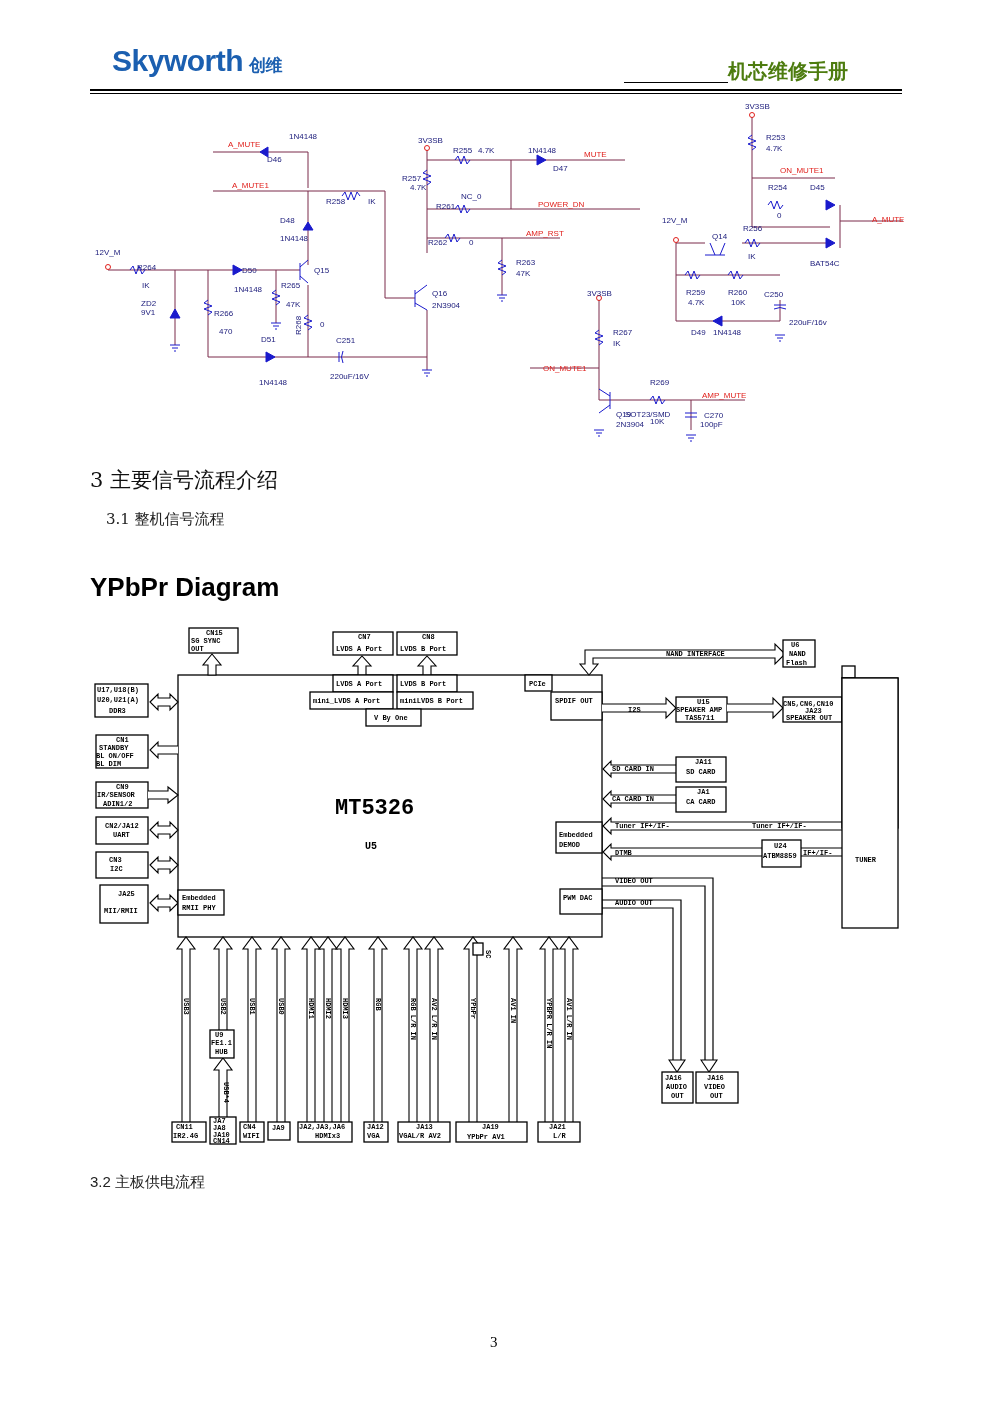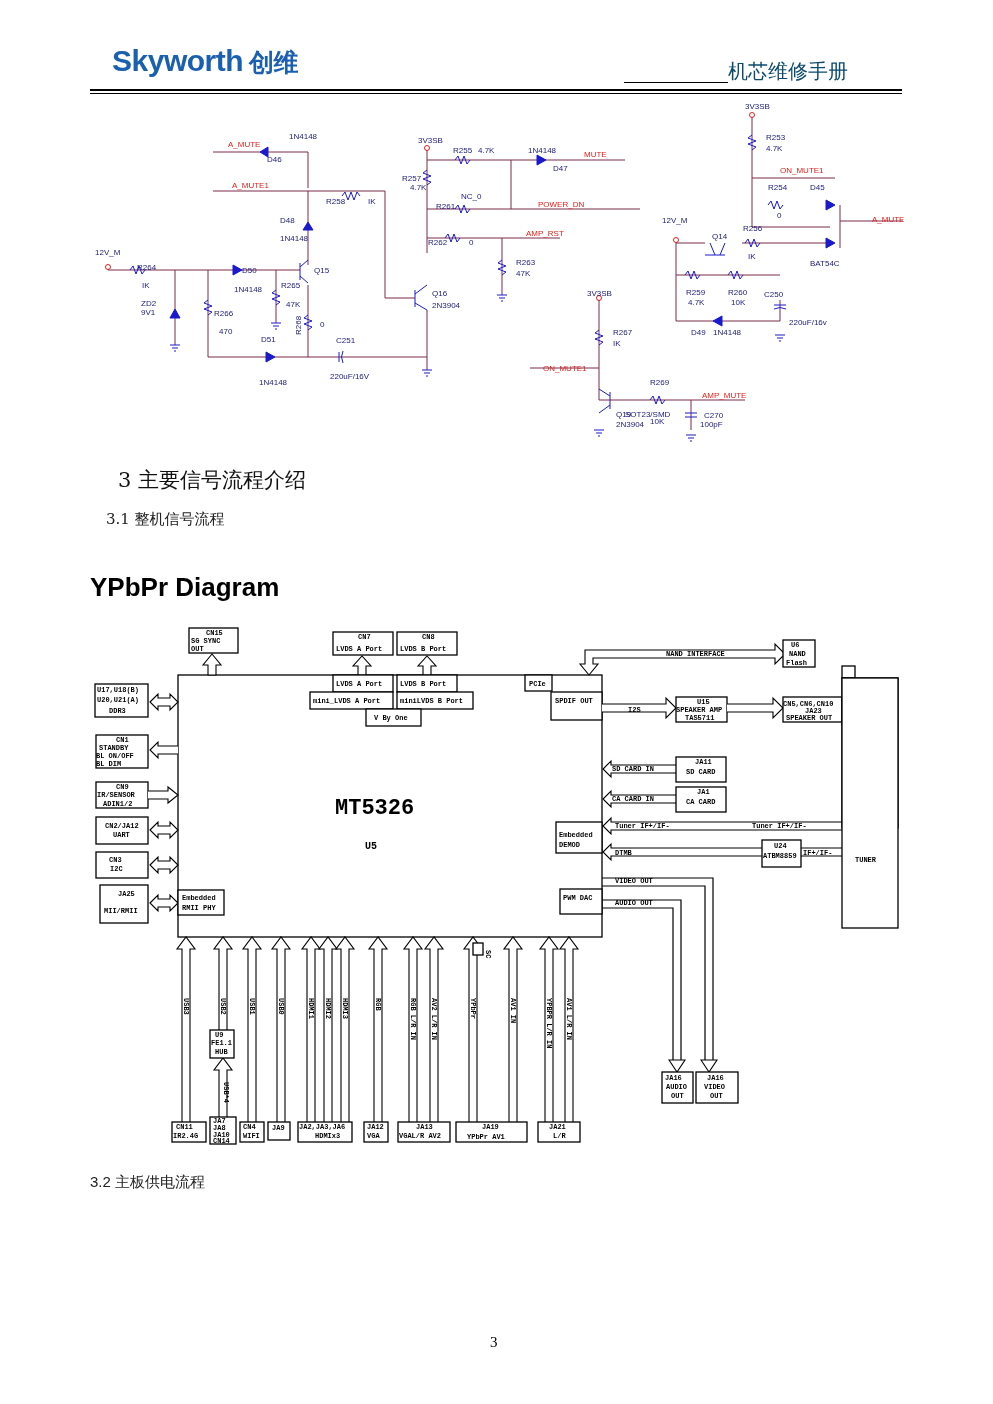--- a/index.html
+++ b/index.html
@@ -1,24 +1,24 @@
 <!DOCTYPE html>
 <html><head>
 <meta charset="utf-8">
 <style>
   html, body { margin: 0; padding: 0; background: #ffffff; }
   body { width: 993px; height: 1404px; position: relative; overflow: hidden; font-family: "Liberation Sans", sans-serif; }
   .abs { position: absolute; }
   .logo { left: 112px; top: 44px; font-family: "Liberation Sans", sans-serif; font-weight: bold; font-size: 30px; color: #1b5fb0; letter-spacing: -0.5px; }
-  .logo-cn { font-family: Liberation Mono, monospace; font-size: 25px; margin-left: 6px; font-weight: bold; margin-top: 25px; }
-  .doc-title { left: 728px; top: 58px; font-family: "DejaVu Serif", serif; font-size: 20px; color: #0c4a6e; }
+  .logo-cn { font-family: Liberation Mono, monospace; font-size: 17px; margin-left: 6px; font-weight: bold; margin-top: 25px; }
+  .doc-title { left: 728px; top: 58px; font-family: "DejaVu Serif", serif; font-size: 20px; color: #4d7c0f; font-weight: bold; }
   .title-underline { left: 624px; top: 82px; width: 104px; height: 1px; background: #000; }
   .rule-thick { left: 90px; top: 89px; width: 812px; height: 2px; background: #000; }
   .rule-thin { left: 90px; top: 93px; width: 812px; height: 1px; background: #000; }
-  .h-sec { left: 90px; top: 466px; font-family: "DejaVu Serif", serif; font-size: 21px; color: #111; margin-left: 28px; }
+  .h-sec { left: 90px; top: 466px; font-family: "DejaVu Serif", serif; font-size: 21px; color: #111; }
   .h-sub { left: 90px; top: 510px; font-family: "DejaVu Serif", serif; font-size: 15px; color: #222; margin-left: 16px; }
   .h-block { left: 90px; top: 572px; font-family: "Liberation Sans", sans-serif; font-weight: bold; font-size: 26px; color: #000; }
   .h-sub2 { left: 90px; top: 1173px; font-family: Liberation Sans, sans-serif; font-size: 15px; color: #222; }
   .page-num { left: 490px; top: 1334px; font-family: "Liberation Serif", serif; font-size: 15px; color: #000; }
   svg text { font-family: "Liberation Sans", sans-serif; }
   .sch-lbl { font-size: 8px; fill: #1a1a7a; }
   .sch-net { font-size: 8px; fill: #e0201c; }
   .bd text { font-family: "Liberation Mono", monospace; font-weight: bold; font-size: 7px; fill: #000; }
   .bd .big { font-size: 22px; }
   .bd .mid { font-size: 10px; }

